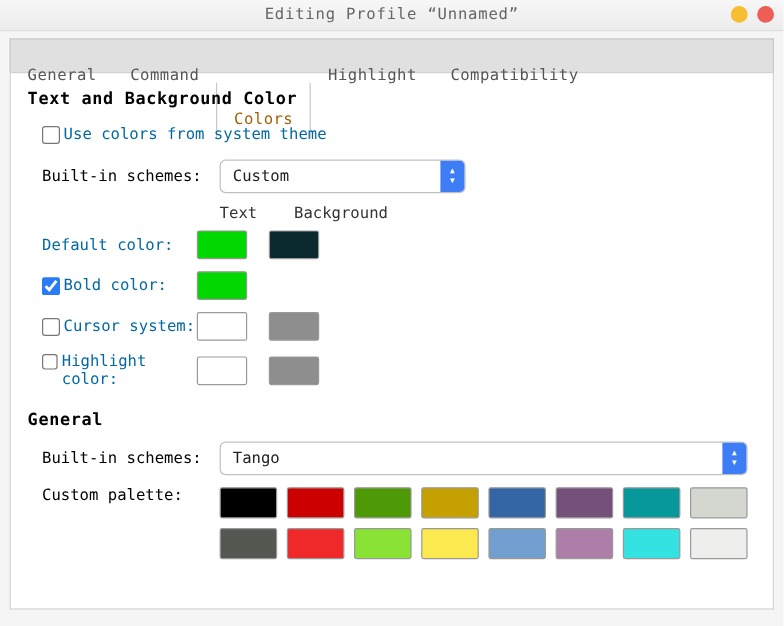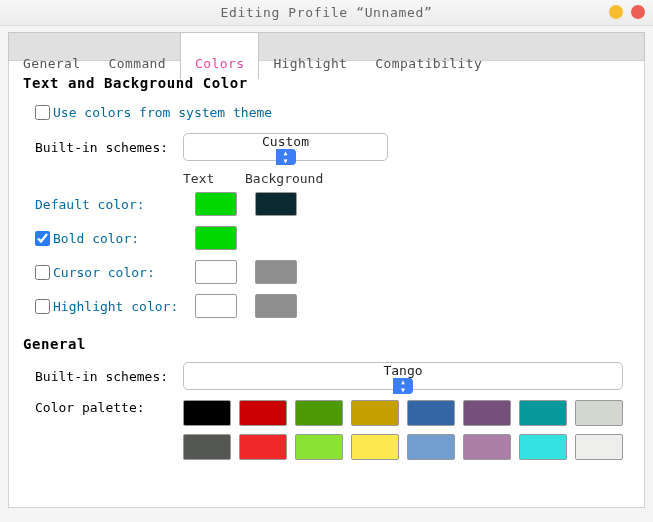--- a/index.html
+++ b/index.html
@@ -5,38 +5,38 @@
 * { box-sizing: border-box; margin: 0; padding: 0; }
 body { font-family: "DejaVu Sans Mono", "Courier New", monospace; font-size: 13px; background: #f5f5f5; width: 653px; height: 522px; overflow: hidden; }
 .titlebar { height: 26px; display: flex; align-items: center; justify-content: center; background: linear-gradient(#f7f7f7,#ececec); position: relative; border-bottom: 1px solid #ddd; }
 .titlebar .title { color: #666; font-size: 13px; letter-spacing: 0.05em;}
 .win-btns { position: absolute; right: 8px; top: 5px; display: flex; gap: 8px; }
 .win-btn { width: 14px; height: 14px; border-radius: 50%; }
 .win-min { background: #f6be30; }
 .win-close { background: #ec5e56; }
 .tabbar { display: flex; background: #e0e0e0; border-bottom: 1px solid #c7c7c7; height: 28px; margin: 6px 8px 0 8px; border: 1px solid #c7c7c7; border-bottom: none;}
 .tab { padding: 23px 14px; color: #555; cursor: pointer; font-size: 13px; letter-spacing: 0.03em;}
-.tab.active { background: #fff; border-right: 1px solid #c7c7c7; border-left: 1px solid #c7c7c7; color: #ec4899; }
+.tab.active { background: #fff; border-right: 1px solid #c7c7c7; border-left: 1px solid #c7c7c7; color: #a16207; margin-top: 36px; }
 .tab:first-child { border-left: none; }
 .panel { background: #fff; margin: 0 8px 8px 8px; border: 1px solid #d2d2d2; padding: 14px 14px 40px 14px; height: 448px; }
 .section-head { font-weight: bold; font-size: 14px; letter-spacing: 0.04em; margin-bottom: 10px; }
 .row { display: flex; align-items: center; margin-bottom: 10px; min-height: 22px; }
 .indent { margin-left: 12px; }
 .chk { width: 15px; height: 15px; margin-right: 3px; accent-color: #2a7bf6; }
 .label { color: #0369a1; }
 .col-label-l { width: 148px; }
-.select { display: flex; align-items: center; border: 1px solid #c1c1c1; border-radius: 5px; height: 28px; background: #fff; flex-direction: column; }
+.select { display: flex; align-items: center; border: 1px solid #c1c1c1; border-radius: 5px; height: 28px; background: #fff; }
 .select .sel-text { flex: 1; padding: 0 10px; color: #222; }
 .select .sel-btn { width: 20px; height: 100%; background: #3d7ef7; border-radius: 0 4px 4px 0; display:flex; align-items:center; justify-content:center; }
 .stepper-icon { color:#fff; font-size: 10px; line-height: 8px; display:flex; flex-direction:column; }
 .color-head { display:flex; margin-left: 160px; gap: 18px; color:#333; margin-bottom:6px; font-size:13px;}
 .color-head span:first-child { width: 44px; }
 .swatch { width: 42px; height: 24px; border: 1px solid #999; border-radius: 2px; }
 .swatch-gap { margin-right: 18px; }
-.color-row-labels { width: 160px; display:flex; align-items:flex-start; }
+.color-row-labels { width: 129px; display:flex; align-items:flex-start; }
 .slider-wrap { flex:1; display:flex; align-items:center; margin-left: 16px; max-width: 380px;}
 .slider-track { height: 4px; background: #c5c5c5; border-radius: 2px; flex:1; position:relative; }
 .slider-fill { position:absolute; left:0; top:0; bottom:0; background:#3d7ef7; border-radius:2px; }
 .slider-thumb { position:absolute; top:50%; width:18px; height:18px; background:#fff; border:1px solid #bbb; border-radius:50%; transform:translate(-50%,-50%); box-shadow:0 1px 2px rgba(0,0,0,.2); }
 .palette-grid { display:grid; grid-template-columns: repeat(8, 48px); gap: 8px 8px; }
 .palette-grid .swatch { width:48px; height:26px; }
 </style>
 </head>
 <body>
 
@@ -95,21 +95,21 @@
     <div class="color-row-labels">
       <input type="checkbox" class="chk" checked="" style="">
       <span class="label">Bold color:</span>
     </div>
     <div class="swatch swatch-gap" style="background:#00d800"></div>
   </div>
 
   <div class="row indent">
     <div class="color-row-labels">
       <input type="checkbox" class="chk" style="">
-      <span class="label">Cursor color:</span>
+      <span class="label">Cursor system:</span>
     </div>
     <div class="swatch swatch-gap" style="background:#ffffff"></div>
     <div class="swatch" style="background:#8e8e8e"></div>
   </div>
 
   <div class="row indent">
     <div class="color-row-labels">
       <input type="checkbox" class="chk" style="">
       <span class="label">Highlight color:</span>
     </div>
@@ -127,21 +127,21 @@
       <div class="sel-btn">
         <div class="stepper-icon">
             <span>▴</span>
             <span>▾</span>
           </div>
       </div>
     </div>
   </div>
 
   <div class="row indent" style="align-items:flex-start">
-    <span class="col-label-l">Color palette:</span>
+    <span class="col-label-l">Custom palette:</span>
     <div class="palette-grid" id="palette-grid">
         <div class="swatch" style="background: rgb(0, 0, 0);"></div>
         <div class="swatch" style="background: rgb(204, 0, 0);"></div>
         <div class="swatch" style="background: rgb(78, 154, 6);"></div>
         <div class="swatch" style="background: rgb(196, 160, 0);"></div>
         <div class="swatch" style="background: rgb(52, 101, 164);"></div>
         <div class="swatch" style="background: rgb(117, 80, 123);"></div>
         <div class="swatch" style="background: rgb(6, 152, 154);"></div>
         <div class="swatch" style="background: rgb(211, 215, 207);"></div>
         <div class="swatch" style="background: rgb(85, 87, 83);"></div>

